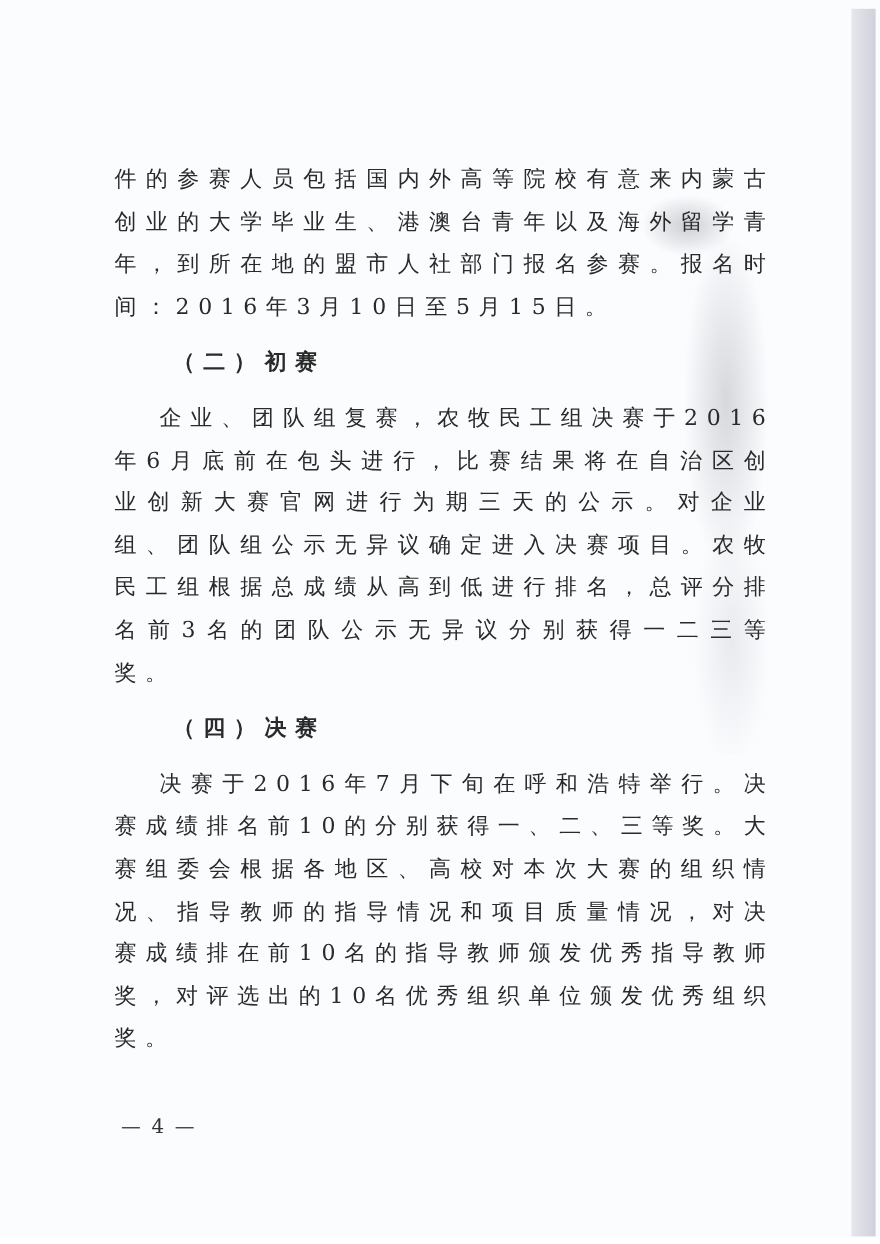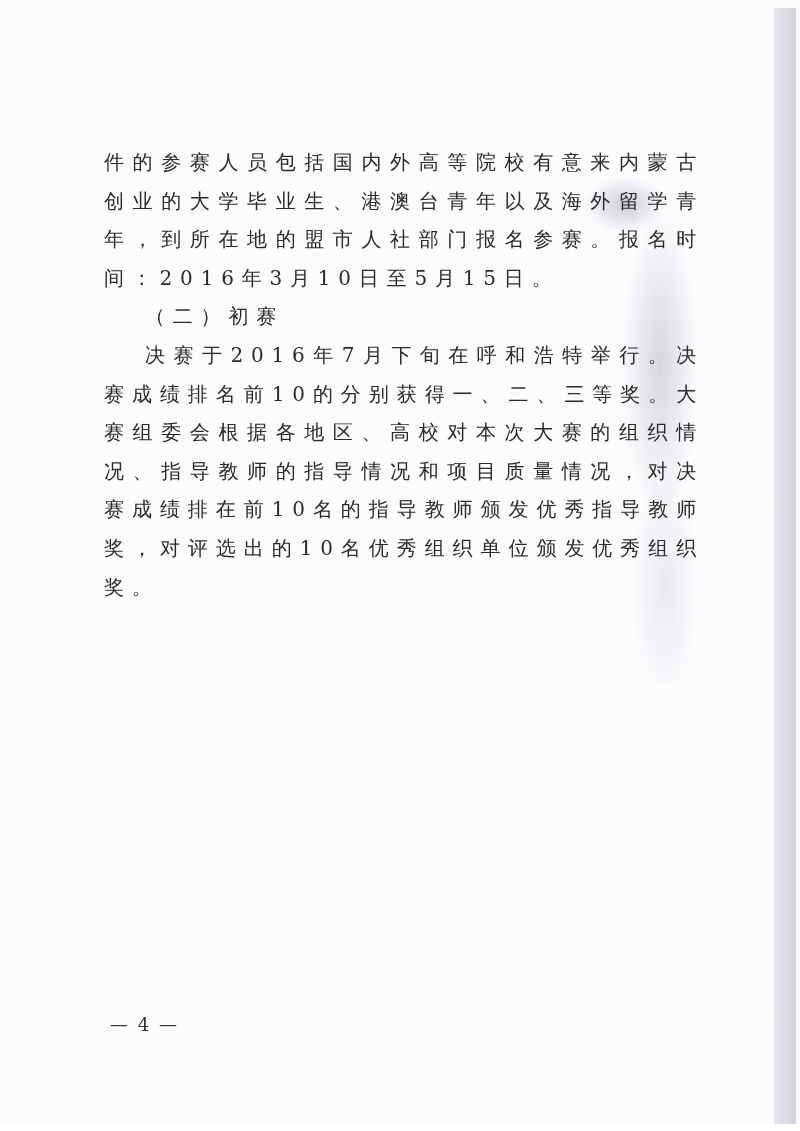--- a/index.html
+++ b/index.html
@@ -54,23 +54,23 @@
     }
     .para {
       margin: 0;
       text-align: justify;
       text-align-last: left;
     }
     .indent {
       text-indent: 41px;
     }
     .sub-heading {
-      margin: 0;
+      margin: 12px;
       text-indent: 41px;
-      font-weight: normal;
+      font-weight: bold;
     }
     .page-number {
       position: absolute;
       left: 110px;
       top: 1014px;
       font-size: 18px;
       color: #333333;
       letter-spacing: 2px;
       font-family: "DejaVu Serif", "Liberation Serif", serif;
     }
@@ -78,18 +78,20 @@
 </head>
 <body>
 
 <div class="page">
   <div class="smudge"></div>
   <div class="edge-strip"></div>
 
   <div class="body-text">
     <p class="para">件的参赛人员包括国内外高等院校有意来内蒙古创业的大学毕业生、港澳台青年以及海外留学青年，到所在地的盟市人社部门报名参赛。报名时间：2016年3月10日至5月15日。</p>
     <p class="sub-heading">（二）初赛</p>
+    <p class="para indent">企业、团队组复赛，农牧民工组决赛于2016年6月底前在包头进行，比赛结果将在自治区创业创新大赛官网进行为期三天的公示。对企业组、团队组公示无异议确定进入决赛项目。农牧民工组根据总成绩从高到低进行排名，总评分排名前3名的团队公示无异议分别获得一二三等奖。</p>
+    <p class="sub-heading">（四）决赛</p>
     <p class="para indent">决赛于2016年7月下旬在呼和浩特举行。决赛成绩排名前10的分别获得一、二、三等奖。大赛组委会根据各地区、高校对本次大赛的组织情况、指导教师的指导情况和项目质量情况，对决赛成绩排在前10名的指导教师颁发优秀指导教师奖，对评选出的10名优秀组织单位颁发优秀组织奖。</p>
 
   </div>
 
   <div class="page-number">— 4 —</div>
 </div>
 
 </body></html>

